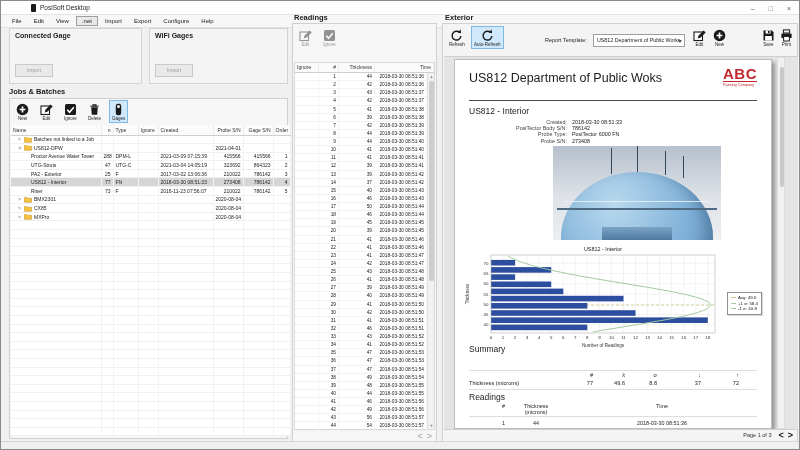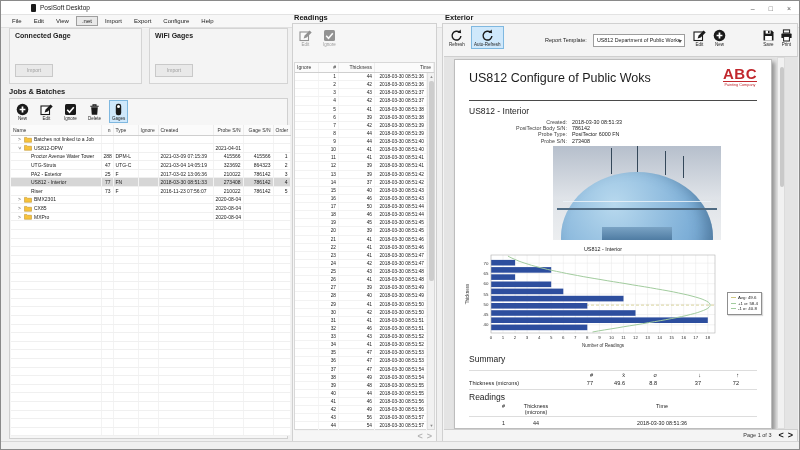--- a/index.html
+++ b/index.html
@@ -68,21 +68,21 @@
   .rt-label { position:absolute; font-size:5.5px; color:#222; top:13px; }
   .template-select { position:absolute; top:10px; height:13px; background:#fff; border:1px solid #9d9d9d; font-size:5.3px; color:#222; line-height:11px; padding:0 10px 0 3px; white-space:nowrap; overflow:hidden; }
   .template-select .chev { position:absolute; right:2px; top:5px; width:0; height:0; border-left:2.5px solid transparent; border-right:2.5px solid transparent; border-top:3px solid #555; }
   .doc-area { position:absolute; left:1px; top:32px; width:354px; height:374px; background:#e4e4e4; border-top:1px solid #cfcfcf; border-bottom:1px solid #cfcfcf; overflow:hidden; }
   .page { position:absolute; left:10px; top:2px; width:318px; height:370px; background:#fff; border:1px solid #bdbdbd; box-shadow:2.5px 2.5px 4px rgba(0,0,0,.35); overflow:hidden; }
   .doc-scroll { position:absolute; left:333px; top:0; bottom:0; width:8px; background:#f1f1f1; border:1px solid #dcdcdc; }
   .doc-scroll .thumb { position:absolute; left:1.5px; top:9px; width:4px; height:120px; background:#c9c9c9; border-radius:2px; }
 
   
   .rp-title { position:absolute; left:14px; top:11px; font-size:12.5px; color:#1c1c1c; }
-  .rp-logo { position:absolute; right:14px; top:6px; text-align:center; }
+  .rp-logo { position:absolute; right:14px; top:6px; }
   .rp-logo .logo-main { font-size:15px; font-weight:bold; color:#c1272d; letter-spacing:.5px; line-height:15px; }
   .rp-logo .logo-sub { font-size:3.8px; color:#c1272d; border-top:1px solid #c1272d; padding-top:.5px; }
   .rp-hr { position:absolute; left:14px; right:14px; top:40px; border-top:1.5px solid #4a4a4a; }
   .rp-section { position:absolute; left:14px; top:46px; font-size:8.5px; color:#1c1c1c; }
   .rp-details { position:absolute; left:0; top:59px; width:100%; }
   .rp-detail-row { display:flex; font-size:5.4px; color:#333; line-height:6.2px; }
   .rp-detail-row .dl { width:112px; text-align:right; color:#444; }
   .rp-detail-row .dv { margin-left:5px; color:#222; }
 
   
@@ -967,21 +967,21 @@
               <rect x="3.4" y="0.9" width="6.2" height="3.1" fill="none" stroke="#1a1a1a" stroke-width="1"></rect>
               <rect x="1.4" y="4.6" width="10.2" height="4.4" rx="0.6" fill="#1a1a1a"></rect>
               <rect x="3.6" y="7.4" width="5.8" height="4.6" fill="#fff" stroke="#1a1a1a" stroke-width="1"></rect>
             </svg></span>
         <span class="tb-label">Print</span>
       </div>
     </div>
 
     <div class="doc-area">
       <div class="page">
-        <div class="rp-title">US812 Configure of Public Woks</div>
+        <div class="rp-title">US812 Department of Public Woks</div>
         <div class="rp-logo">
           <div class="logo-main">ABC</div>
           <div class="logo-sub">Painting Company</div>
         </div>
         <div class="rp-hr"></div>
         <div class="rp-section">US812 - Interior</div>
         <div class="rp-details" id="rp-details">
             <div class="rp-detail-row">
               <span class="dl">Created:</span>
               <span class="dv">2018-03-30 08:51:33</span>
@@ -1091,21 +1091,21 @@
                 <span class="lg-mark" style="background:#a2cc9e"></span>
                 <span>+1 σ: 58.4</span>
               </div>
               <div class="lg-row">
                 <span class="lg-mark" style="background:#a2cc9e"></span>
                 <span>-1 σ: 40.8</span>
               </div>
             </div>
         </div>
 
-        <div class="rp-h2" style="top:294px;">Summary</div>
+        <div class="rp-h2" style="top:284px;">Summary</div>
         <div class="sum-line" style="top:310px;"></div>
         <div class="sum-row" style="top:312px;" id="summary-headers">
             <span class="sl"></span>
             <span class="sc sc0">#</span>
             <span class="sc sc1">x̄</span>
             <span class="sc sc2">σ</span>
             <span class="sc sc3">↓</span>
             <span class="sc sc4">↑</span>
           </div>
         <div class="sum-row" style="top:320px;" id="summary-values">

